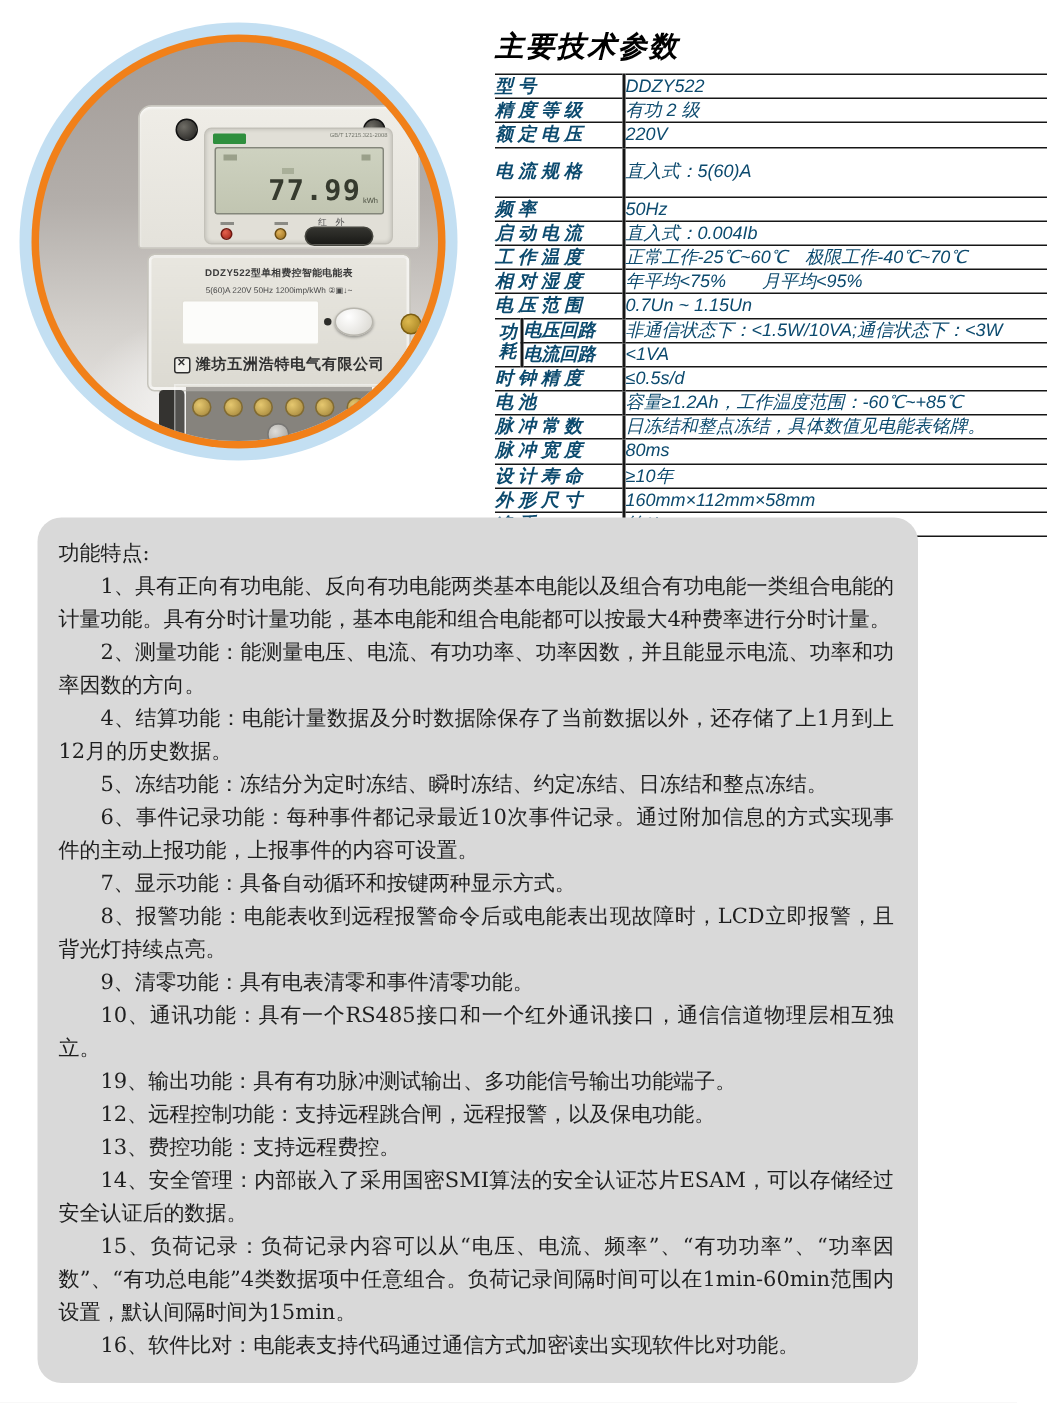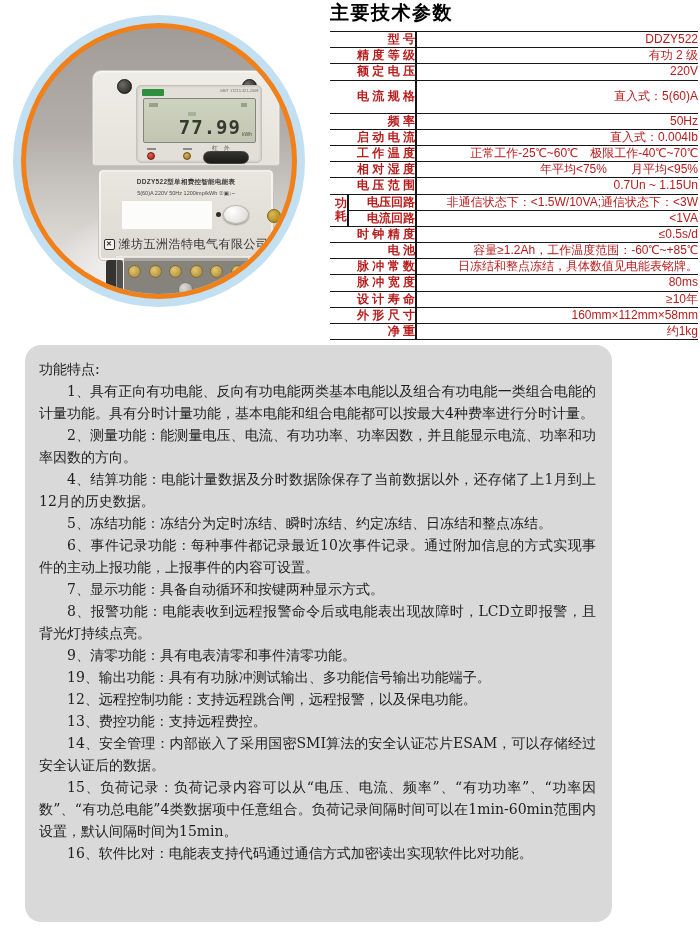--- a/index.html
+++ b/index.html
@@ -54,39 +54,39 @@
               border:1px solid #e2e0d8; border-radius:2px; }
   .np-dot  { position:absolute; left:115px; top:40px; width:5px; height:5px; border-radius:50%; background:#2c2c29; }
   .np-pill { position:absolute; left:122px; top:33px; width:26px; height:19px; border-radius:50%;
              background:radial-gradient(circle at 35% 30%, #ffffff, #d7d5ce); border:1px solid #b8b6ae;
              box-shadow:0 1px 2px rgba(0,0,0,.35); }
   .np-screw { position:absolute; left:166px; top:37px; width:14px; height:14px; border-radius:50%;
               background:radial-gradient(circle at 35% 35%, #ddb94e, #a07b1c); border:1px solid #7c5e13; }
   .company-row { position:absolute; left:0; right:0; top:64px; display:flex; align-items:center; justify-content:center; gap:4px; }
   .co-logo { width:11px; height:11px; border:1.5px solid #2e2e2e; border-radius:2px; font-size:7px; line-height:8px;
              text-align:center; color:#2e2e2e; font-weight:bold; background:#f2f1ec; }
-  .co-name { font-size:12px; font-weight:normal; color:#323232; letter-spacing:.5px; }
+  .co-name { font-size:10px; font-weight:bold; color:#323232; letter-spacing:.5px; }
 
   .m-bottom { position:absolute; left:32px; top:188px; width:124px; height:40px; background:#716e67;
               border-top:3px solid #999690; border-radius:0 0 3px 3px; }
   .t-row { position:absolute; left:4px; top:4px; width:116px; display:flex; justify-content:space-between; }
   .t-screw { width:13px; height:13px; border-radius:50%; background:radial-gradient(circle at 35% 35%, #e2bf57, #8f6c16); border:1px solid #6d520e; }
   .t-center { position:absolute; left:54px; top:21px; width:15px; height:15px; border-radius:50%;
               background:radial-gradient(circle at 35% 35%, #d9d7d2, #8c8a85); border:1px solid #62605c; }
   .t-cover { position:absolute; left:24px; top:186px; width:140px; height:48px; border-radius:0 0 7px 7px;
              background:rgba(255,255,255,.15); border:1px solid rgba(255,255,255,.4); }
   .tab { position:absolute; width:17px; height:38px; background:#343330; border-radius:3px; top:190px; }
   .tab.t-l { left:14px; } .tab.t-r { left:157px; }
 
   
-  .specs { position:absolute; left:330px; top:0; width:368px; }
+  .specs { position:absolute; left:330px; top:18px; width:368px;font-style:italic; }
   .specs-title { font-size:19px; font-weight:bold; color:#000; letter-spacing:1.5px; margin-bottom:5px; }
   table.spec { width:100%; border-collapse:collapse; table-layout:fixed; }
-  table.spec td { border-top:1px solid #161616; font-size:12px; color:#b91c1c; height:16px; line-height:1.1;
-                  vertical-align:middle; padding:1px 0;text-align:right; }
+  table.spec td { border-top:1px solid #161616; font-size:12px; color:#0c4a6e; height:16px; line-height:1.1;
+                  vertical-align:middle; padding:1px 0; }
   table.spec tr.last td { border-bottom:1px solid #161616; }
   td.lbl { font-weight:bold; border-right:2px solid #161616; padding-left:2px; letter-spacing:0; white-space:nowrap; }
   td.val { padding-left:8px; white-space:nowrap; overflow:visible; }
   td.pg  { font-weight:bold; border-right:2px solid #161616; text-align:center; }
   td.sub { font-weight:bold; border-right:2px solid #161616; padding-left:2px; white-space:nowrap; }
   tr.tall td { height:33px;margin-left:28px; }
 
   
   .features { position:absolute; left:25px; top:345px; width:587px; height:577px; background:#d9d9d9;
               border-radius:16px; padding:13px 16px 0 14px;
@@ -244,20 +244,21 @@
   <div class="features">
     <p class="fh">功能特点:</p>
     <p class="fi">1、具有正向有功电能、反向有功电能两类基本电能以及组合有功电能一类组合电能的计量功能。具有分时计量功能，基本电能和组合电能都可以按最大4种费率进行分时计量。</p>
     <p class="fi">2、测量功能：能测量电压、电流、有功功率、功率因数，并且能显示电流、功率和功率因数的方向。</p>
     <p class="fi">4、结算功能：电能计量数据及分时数据除保存了当前数据以外，还存储了上1月到上12月的历史数据。</p>
     <p class="fi">5、冻结功能：冻结分为定时冻结、瞬时冻结、约定冻结、日冻结和整点冻结。</p>
     <p class="fi">6、事件记录功能：每种事件都记录最近10次事件记录。通过附加信息的方式实现事件的主动上报功能，上报事件的内容可设置。</p>
     <p class="fi">7、显示功能：具备自动循环和按键两种显示方式。</p>
     <p class="fi">8、报警功能：电能表收到远程报警命令后或电能表出现故障时，LCD立即报警，且背光灯持续点亮。</p>
     <p class="fi">9、清零功能：具有电表清零和事件清零功能。</p>
+    <p class="fi">10、通讯功能：具有一个RS485接口和一个红外通讯接口，通信信道物理层相互独立。</p>
     <p class="fi">19、输出功能：具有有功脉冲测试输出、多功能信号输出功能端子。</p>
     <p class="fi">12、远程控制功能：支持远程跳合闸，远程报警，以及保电功能。</p>
     <p class="fi">13、费控功能：支持远程费控。</p>
     <p class="fi">14、安全管理：内部嵌入了采用国密SMI算法的安全认证芯片ESAM，可以存储经过安全认证后的数据。</p>
     <p class="fi">15、负荷记录：负荷记录内容可以从“电压、电流、频率”、“有功功率”、“功率因数”、“有功总电能”4类数据项中任意组合。负荷记录间隔时间可以在1min-60min范围内设置，默认间隔时间为15min。</p>
     <p class="fi">16、软件比对：电能表支持代码通过通信方式加密读出实现软件比对功能。</p>
   </div>
 
 </div>
 

